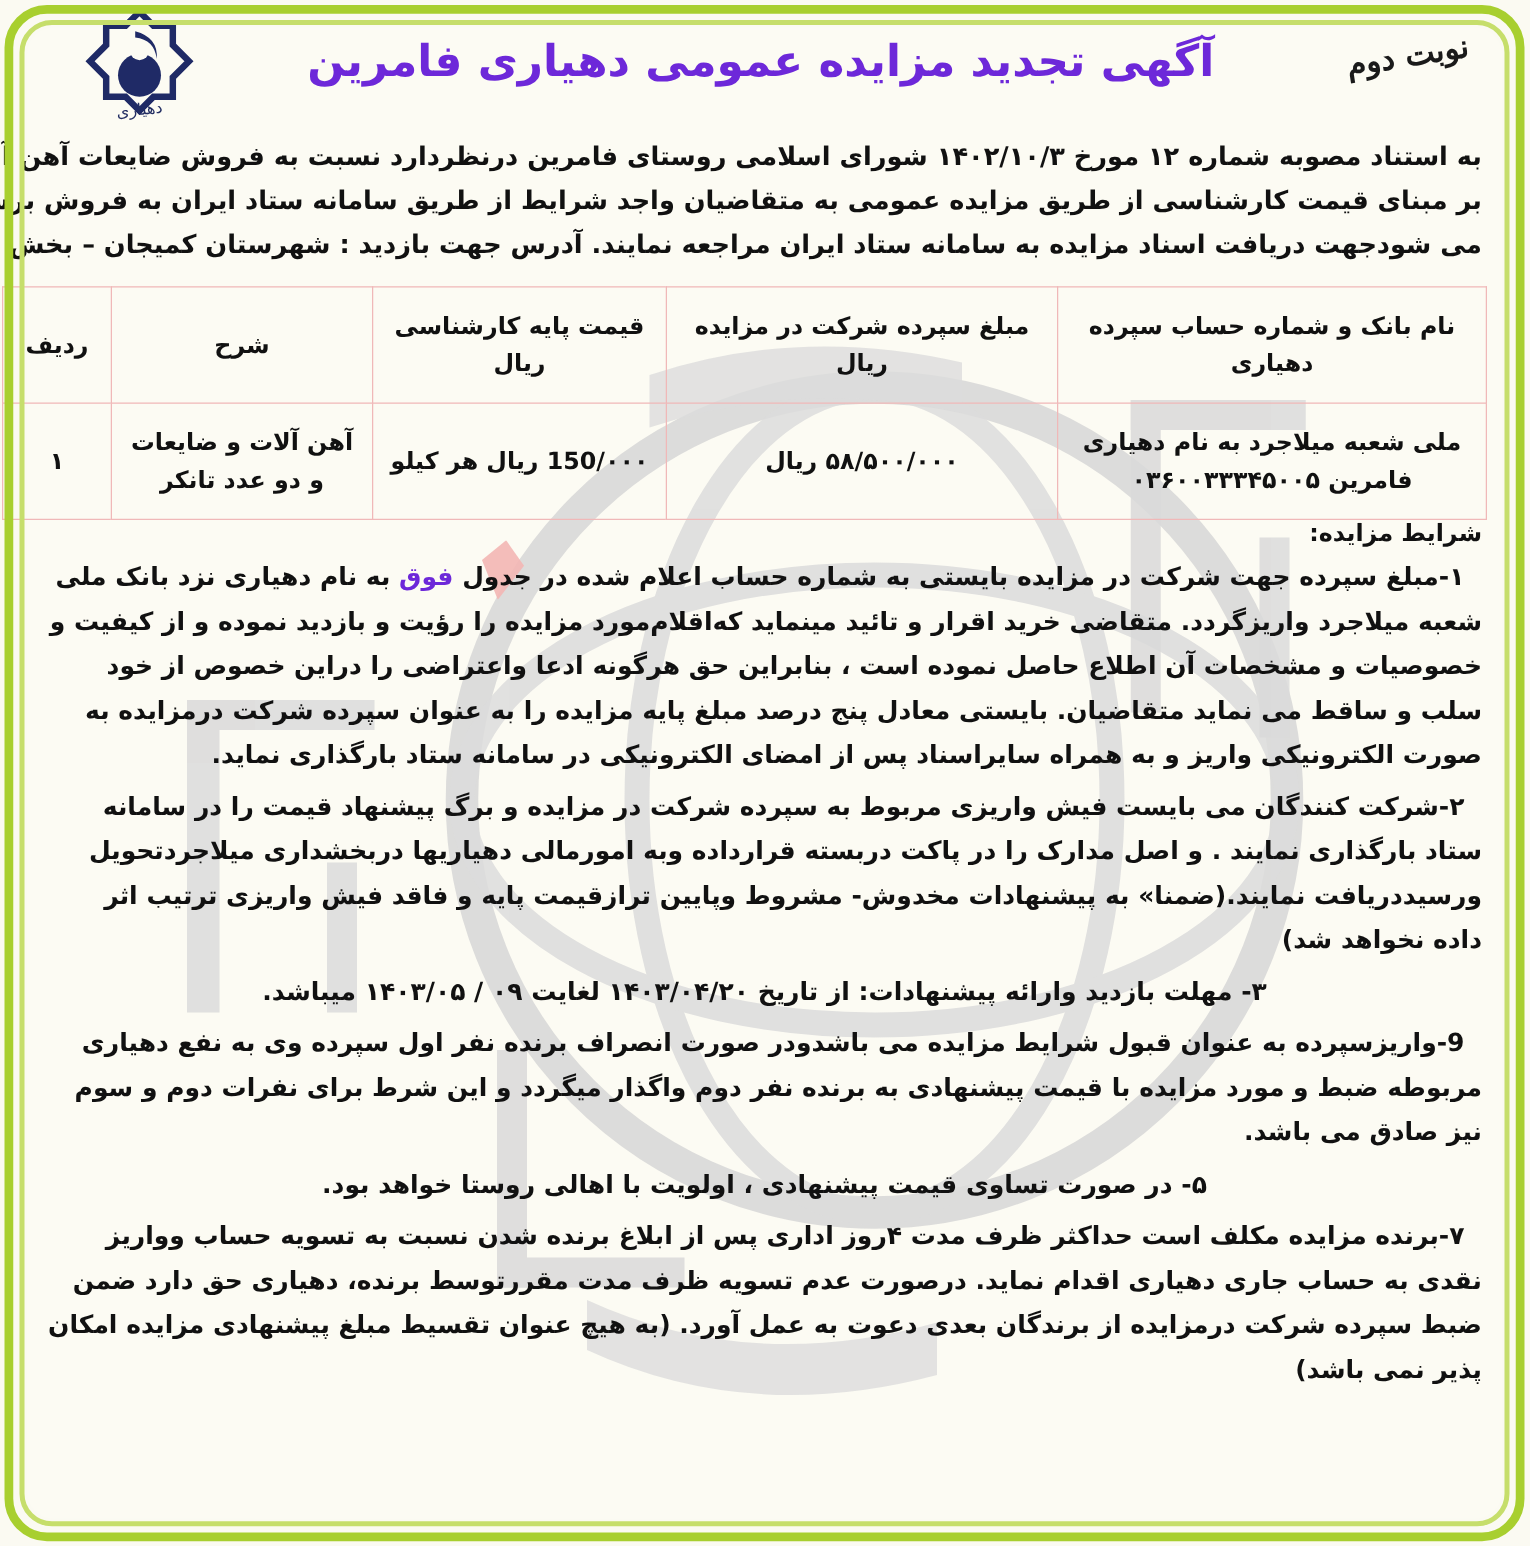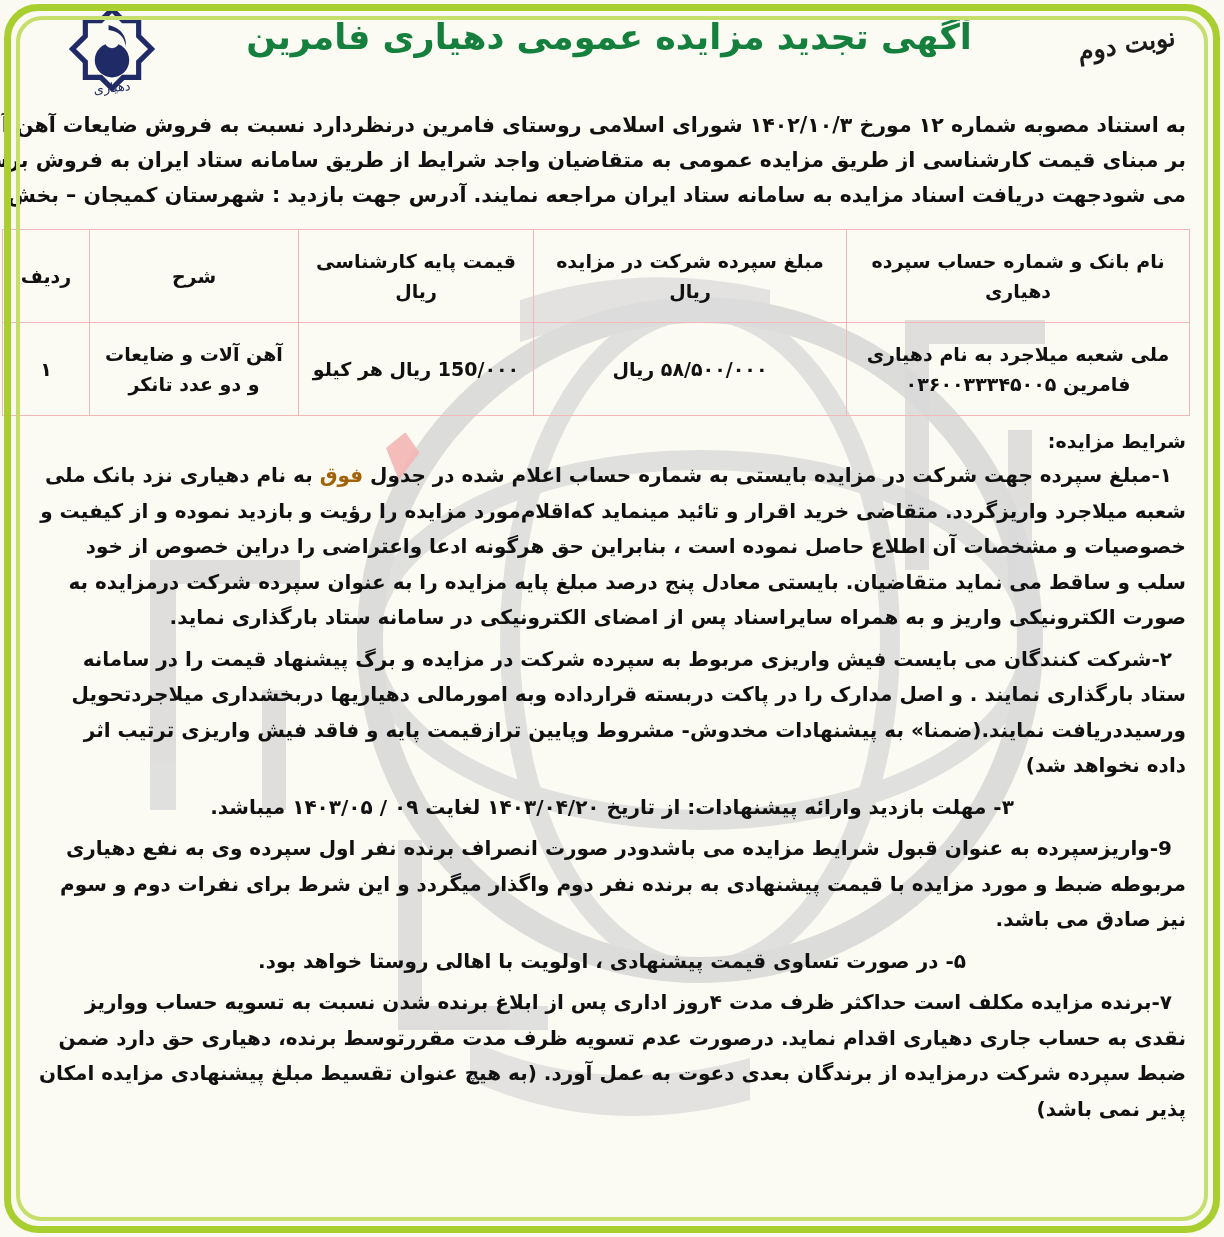--- a/index.html
+++ b/index.html
@@ -76,23 +76,23 @@
   }
   
   .header {
     position: relative;
     height: 112px;
   }
   .title {
     position: absolute;
     right: 196px;
     left: 190px;
-    top: 17px;
+    top: 30px;
     text-align: center;
-    color: #15803d;
+    color: #6d28d9;
     font-size: 35px;
     font-weight: bold;
     letter-spacing: -0.5px;
     white-space: nowrap;
   }
   .nobat {
     position: absolute;
     right: 14px;
     top: 30px;
     font-size: 25px;
@@ -150,41 +150,40 @@
   }
   table.auction th { height: 74px; }
   table.auction td { height: 74px; }
   .c-radif  { width: 74px; border-radius: 11px; }
   .c-sharh  { width: 196px; }
   .c-gheymat{ width: 222px; }
   .c-sepordeh{ width: 300px; }
   .c-bank   { width: 330px; border-radius: 16px; }
   
   .cond-title {
-    margin-top: 14px;
     font-size: 19px;
     font-weight: bold;
     text-align: right;
     color: #111;
     padding-right: 4px;
   }
   .cond {
     font-size: 20px;
     line-height: 35.5px;
     font-weight: bold;
     color: #111;
     text-align: justify;
     text-align-last: right;
     margin-top: 6px;
     padding: 0 4px;
     text-indent: 14px;
   }
   .cond.c-center { text-align: right; text-align-last: center; text-indent: 0; }
   .cond.c-right  { text-align: right;  text-align-last: right;  text-indent: 14px; }
-  .hl-red { color: #a16207; }
+  .hl-red { color: #6d28d9; }
 </style>
 </head>
 <body>
 
 <div id="page">
 
   <div class="paper"></div>
 
   <div class="watermark">
     <svg class="wm-svg" width="1224" height="1237" viewBox="0 0 1224 1237">

